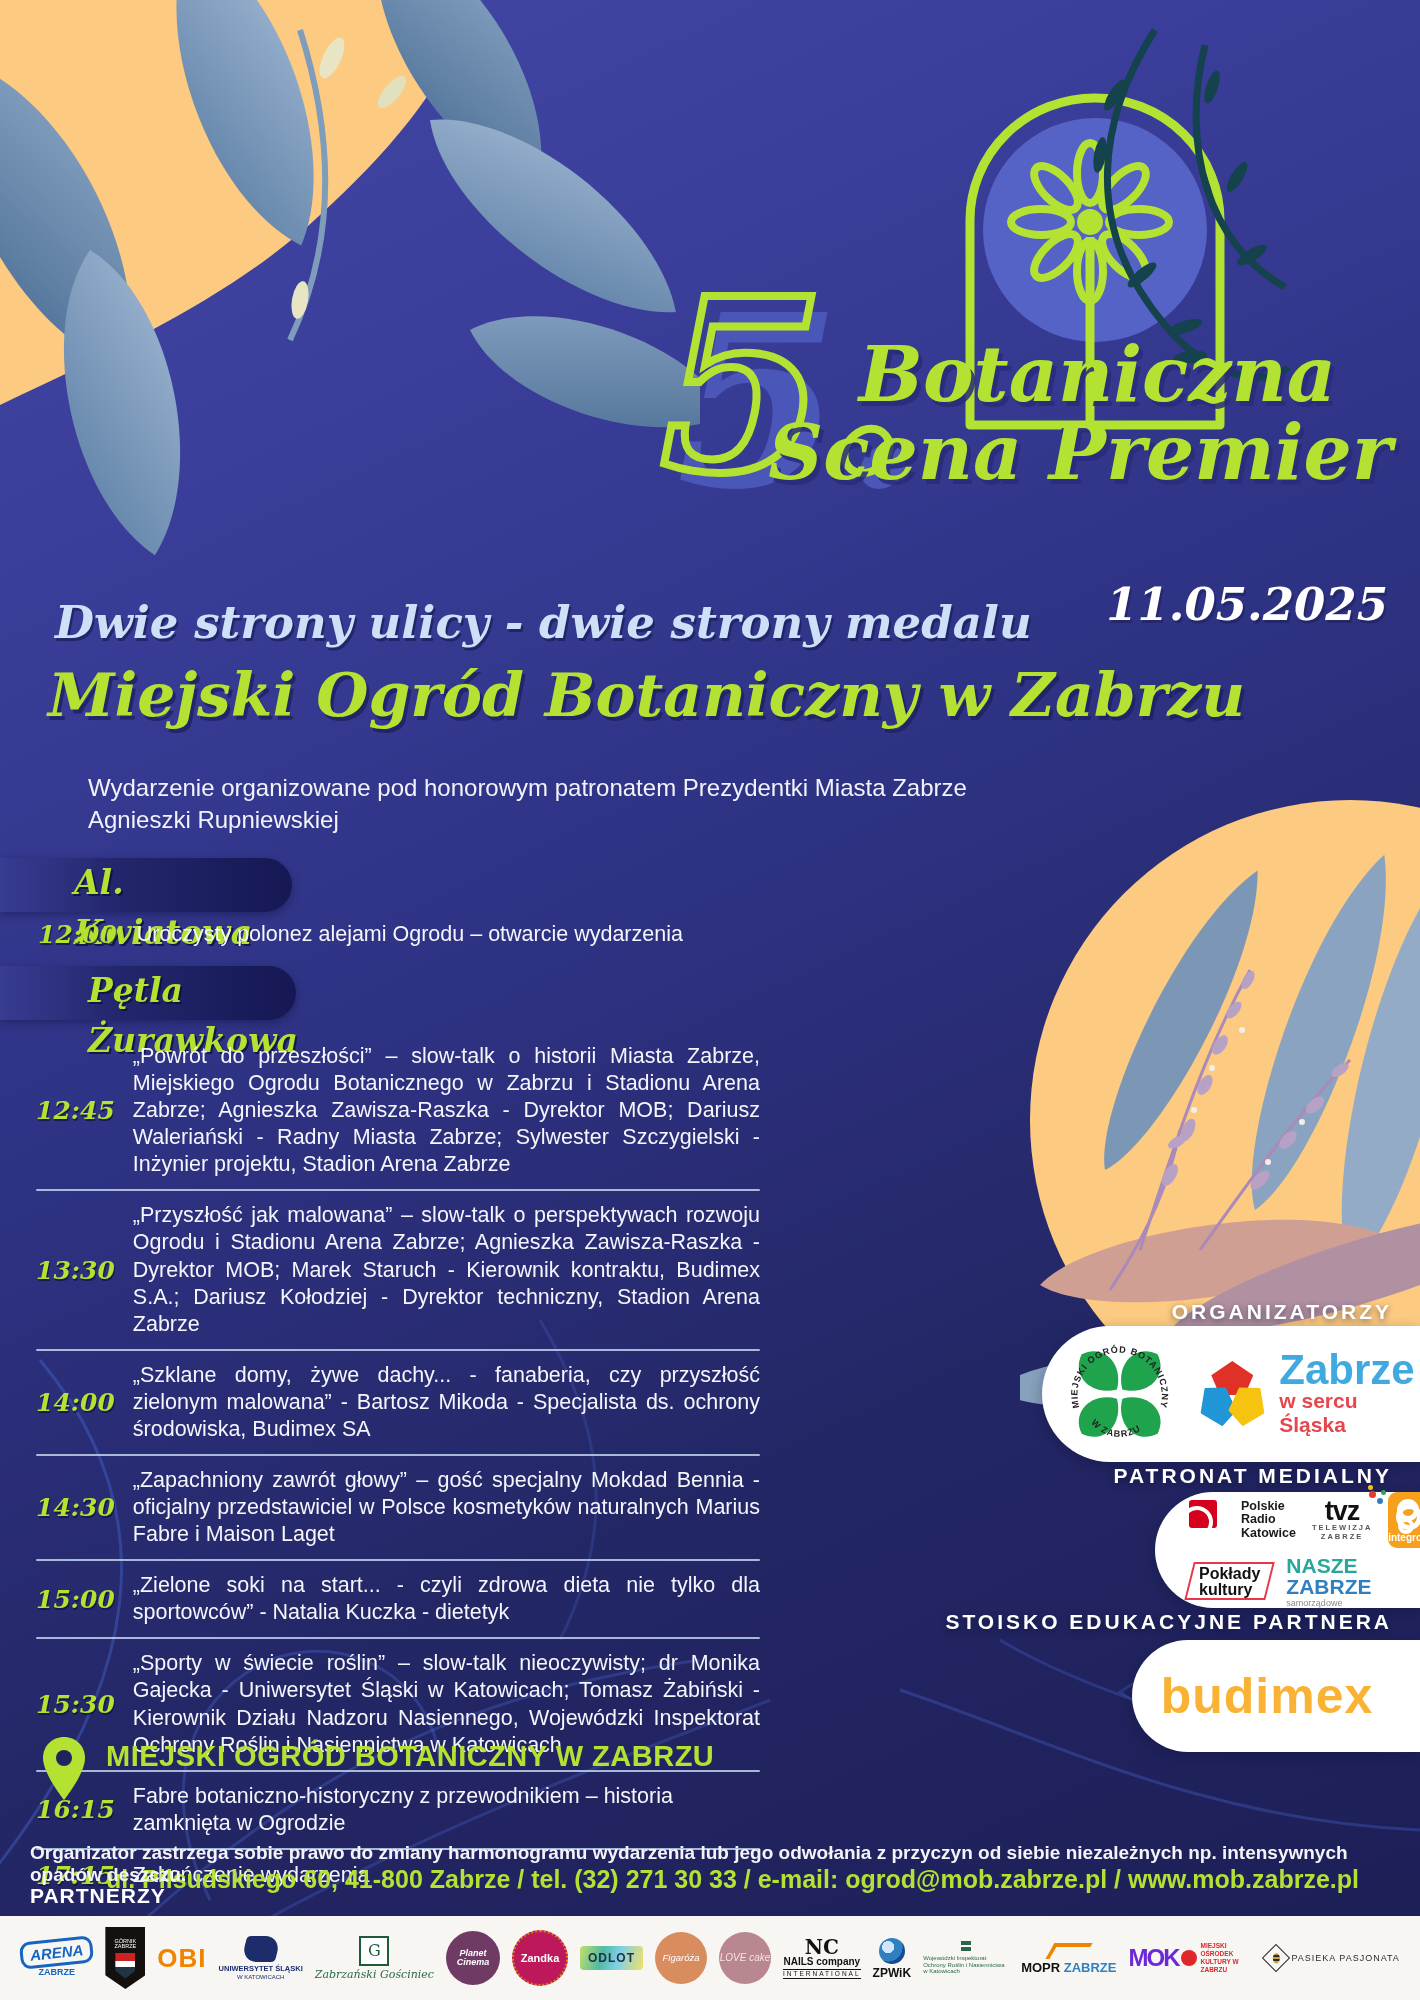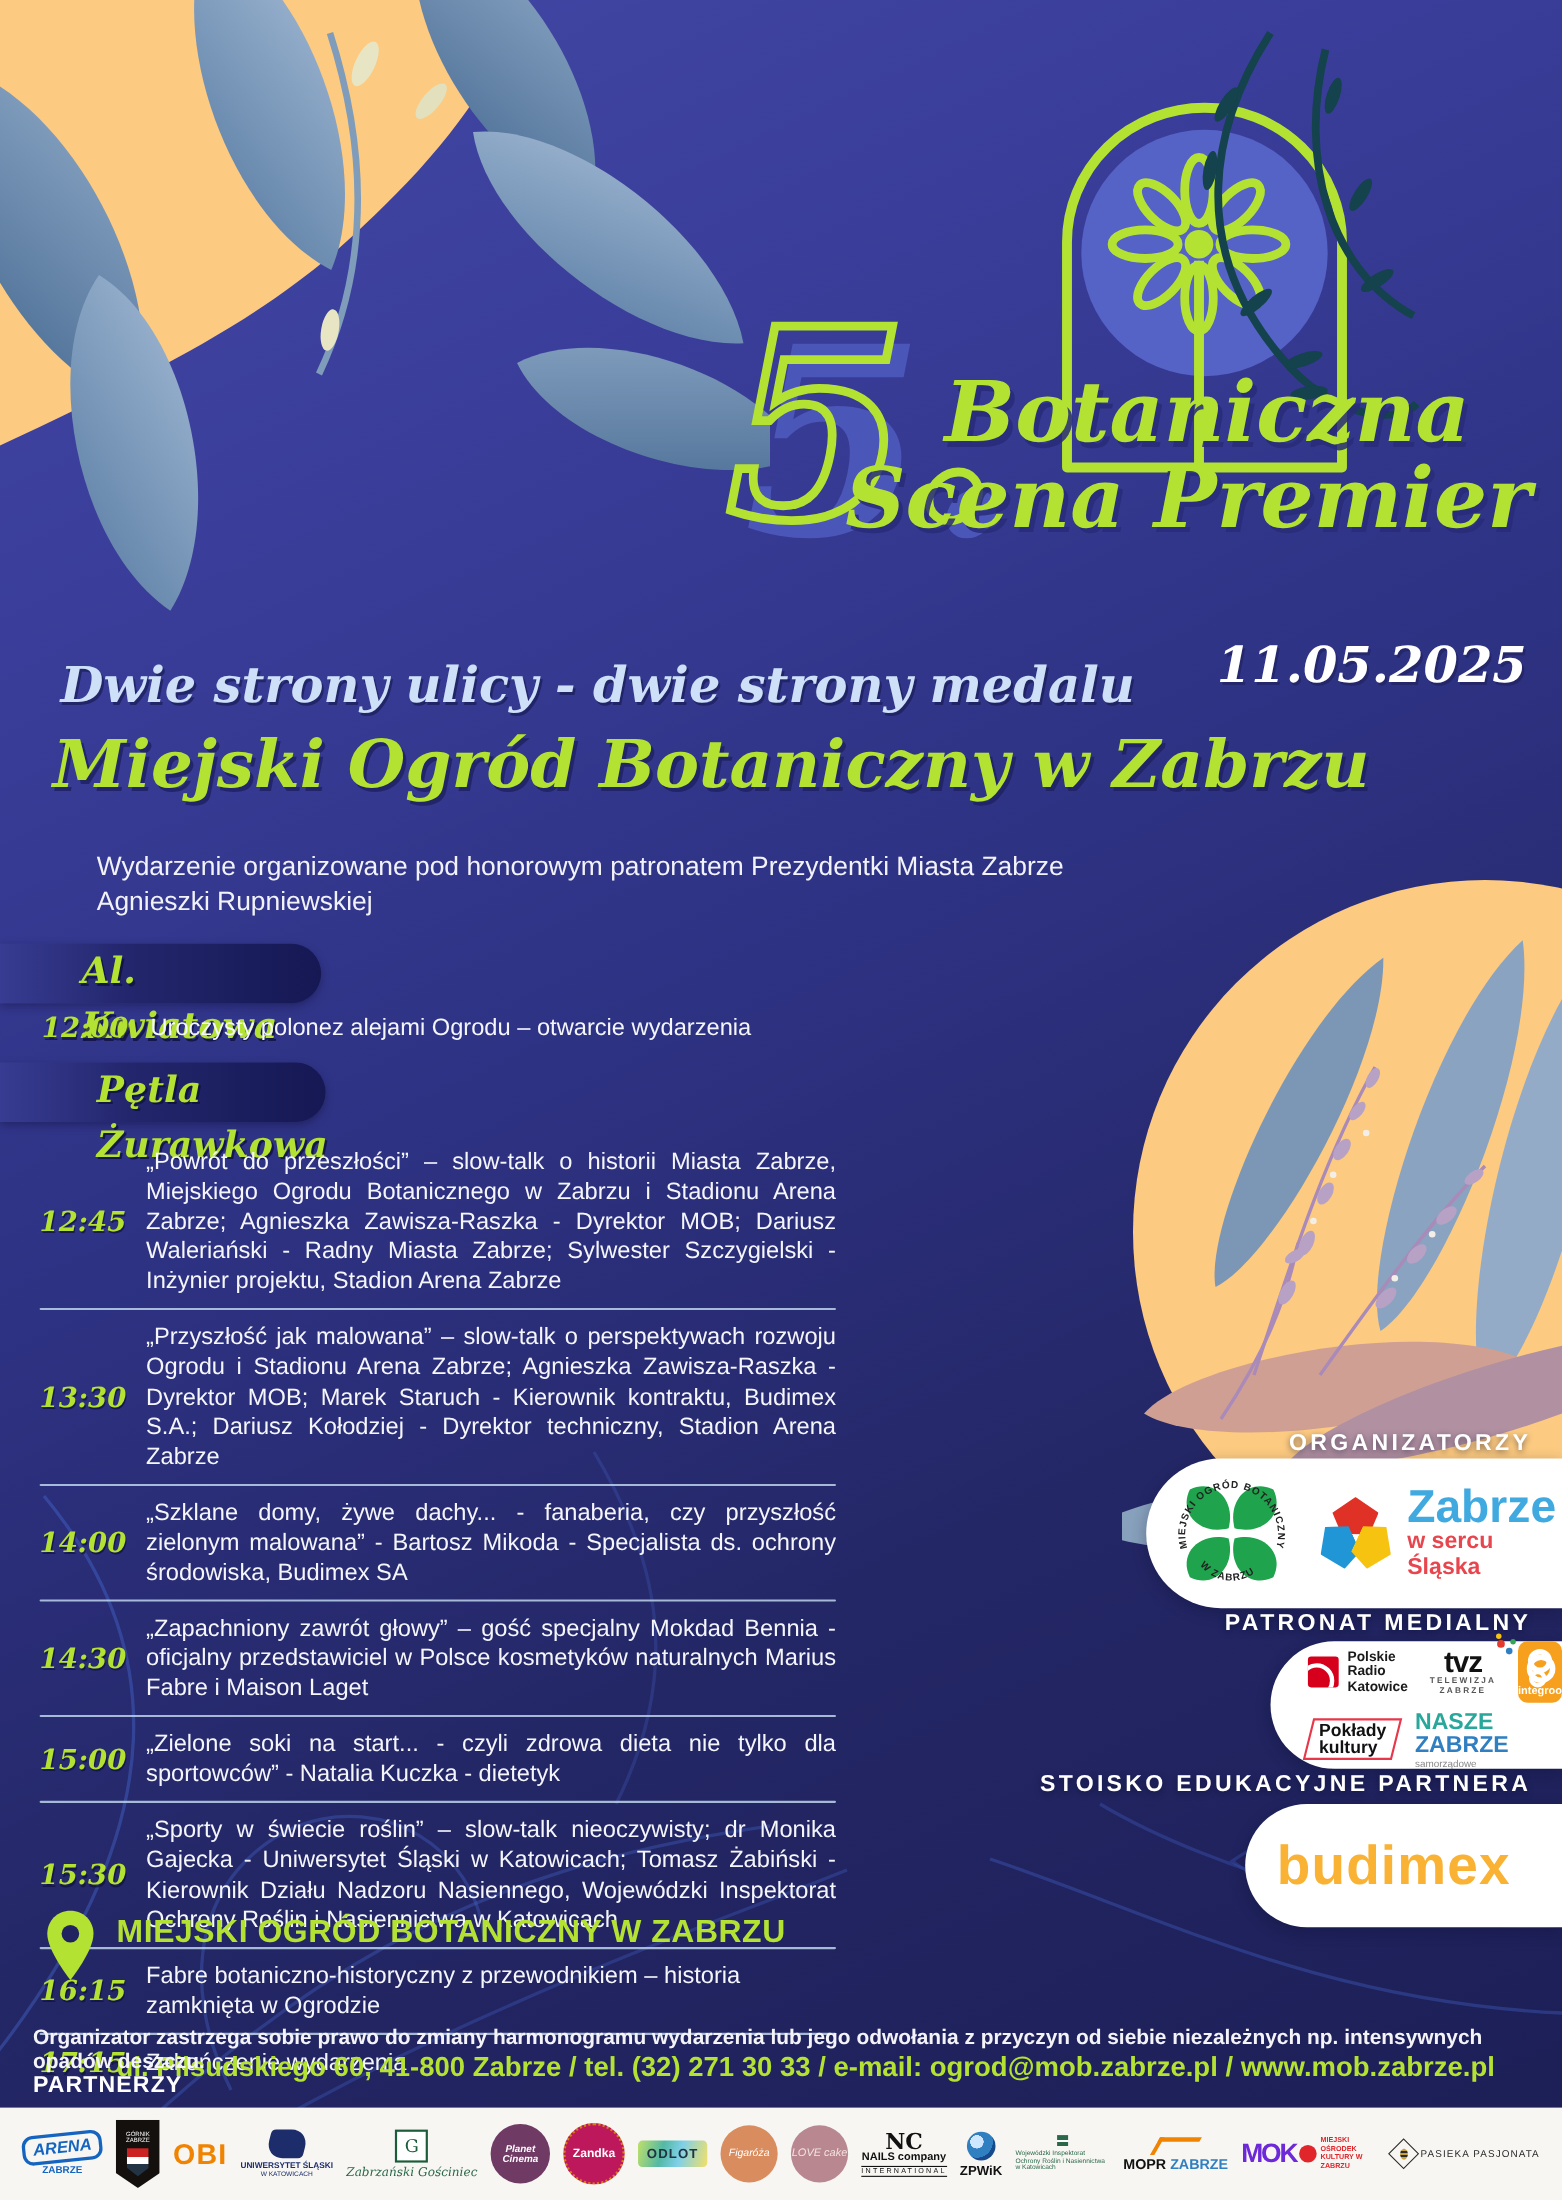--- a/index.html
+++ b/index.html
@@ -52,21 +52,21 @@
   .zab{display:flex;align-items:center;gap:10px;}
   .zab-mark{position:relative;width:74px;height:66px;flex:0 0 74px;}
   .zgem{position:absolute;width:42px;height:34px;clip-path:polygon(50% 0,100% 42%,80% 100%,20% 100%,0 42%);}
   .zred{background:#e03127;left:16px;top:0;}
   .zblue{background:#2196d6;left:0;top:28px;transform:rotate(-115deg);}
   .zyellow{background:#f6c410;left:33px;top:28px;transform:rotate(115deg);}
   .zab-name{color:#3fa9e0;font-weight:700;font-size:42px;line-height:.9;}
   .zab-tag{color:#e8464e;font-size:21px;font-weight:700;}
 
   
-  .prk{display:flex;align-items:center;gap:8px;}
+  .prk{display:flex;gap:24px;}
   .prk-glyph{width:28px;height:28px;background:#d6001c;border-radius:3px;position:relative;overflow:hidden;}
   .prk-glyph:before{content:"";position:absolute;left:-8px;top:6px;width:24px;height:24px;
     border:4px solid #fff;border-radius:50%;}
   .prk-txt{color:#1a1a1a;font-weight:700;font-size:12.5px;line-height:1.05;}
   .tvz{position:relative;text-align:center;}
   .tvz-name{color:#111;font-weight:700;font-size:27px;line-height:.9;letter-spacing:-1px;}
   .tvz-sub{color:#555;font-size:7.5px;letter-spacing:2px;font-weight:700;}
   .dot{position:absolute;border-radius:50%;}
   .td1{width:7px;height:7px;background:#e23b2e;right:-4px;top:-8px;}
   .td2{width:6px;height:6px;background:#2f7fc1;right:-11px;top:-1px;}

